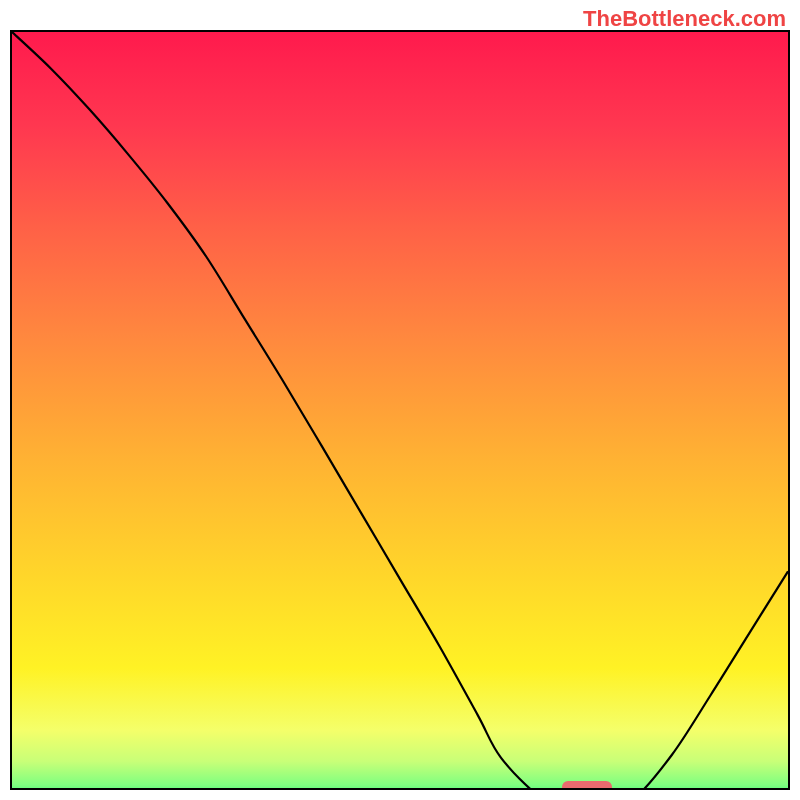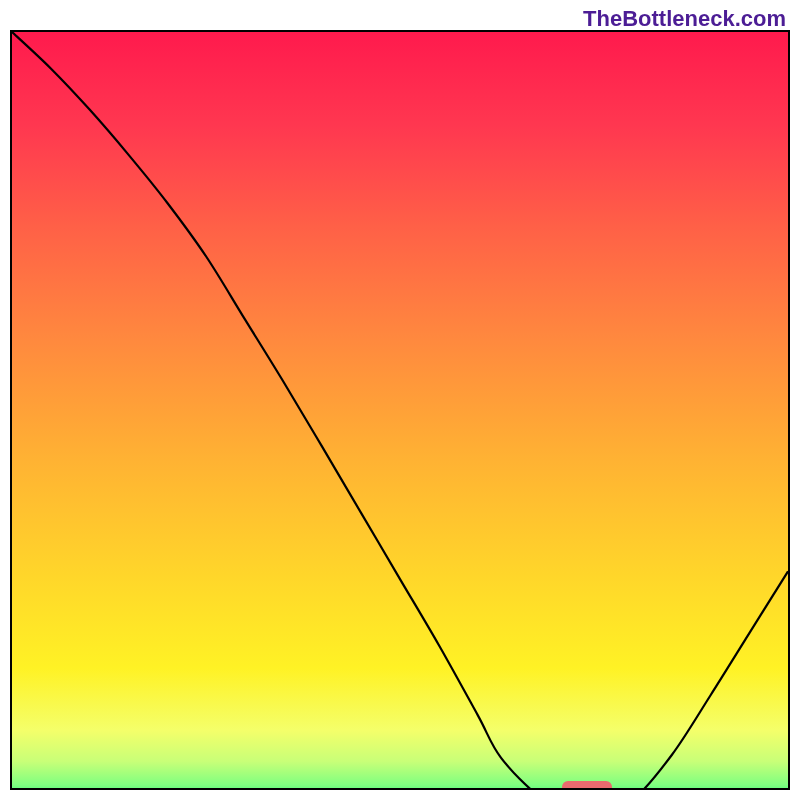--- a/index.html
+++ b/index.html
@@ -36,21 +36,21 @@
     background: #ea6a6e;
     border-radius: 6px;
     transform: translate(-50%, -50%);
   }
   .watermark {
     position: absolute;
     top: 6px;
     right: 14px;
     font-size: 22px;
     font-weight: 600;
-    color: #4c1d95;
+    color: #ef4444;
   }
 </style>
 </head>
 <body>
 
 <div class="watermark">TheBottleneck.com</div>
 
 <div class="frame">
   <svg class="gradient" viewBox="0 0 100 100" preserveAspectRatio="none">
     <defs>

